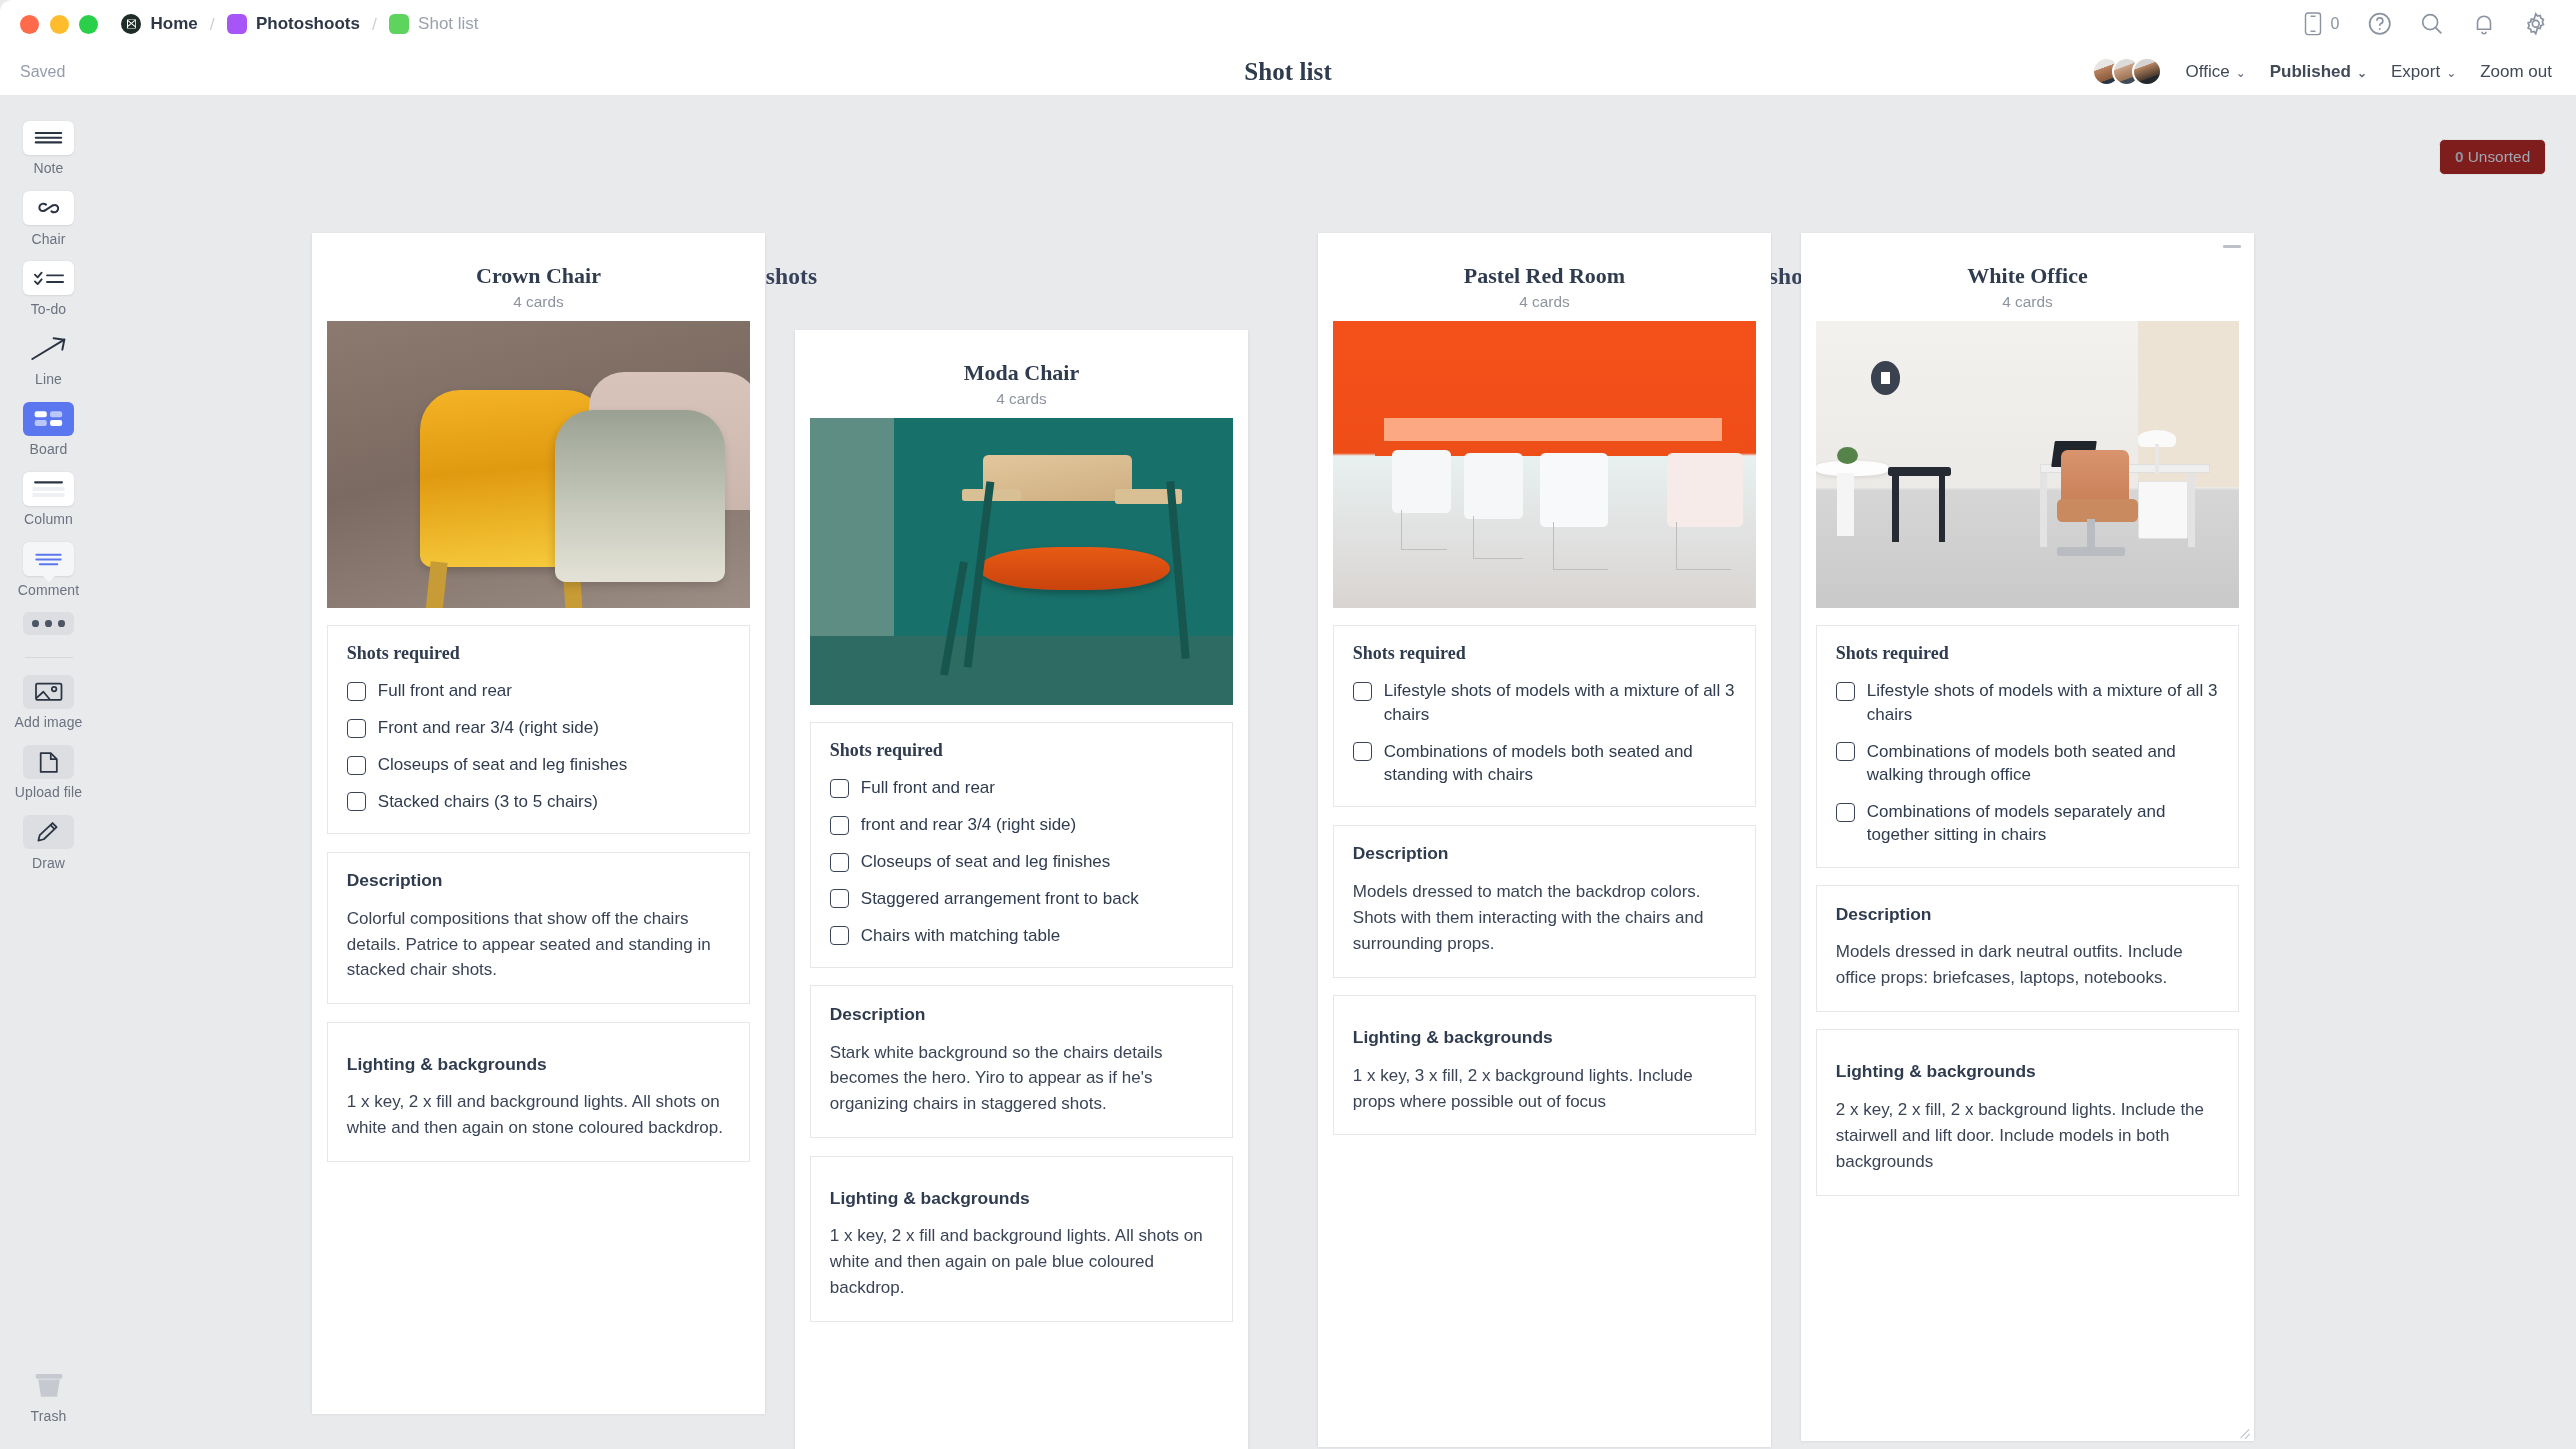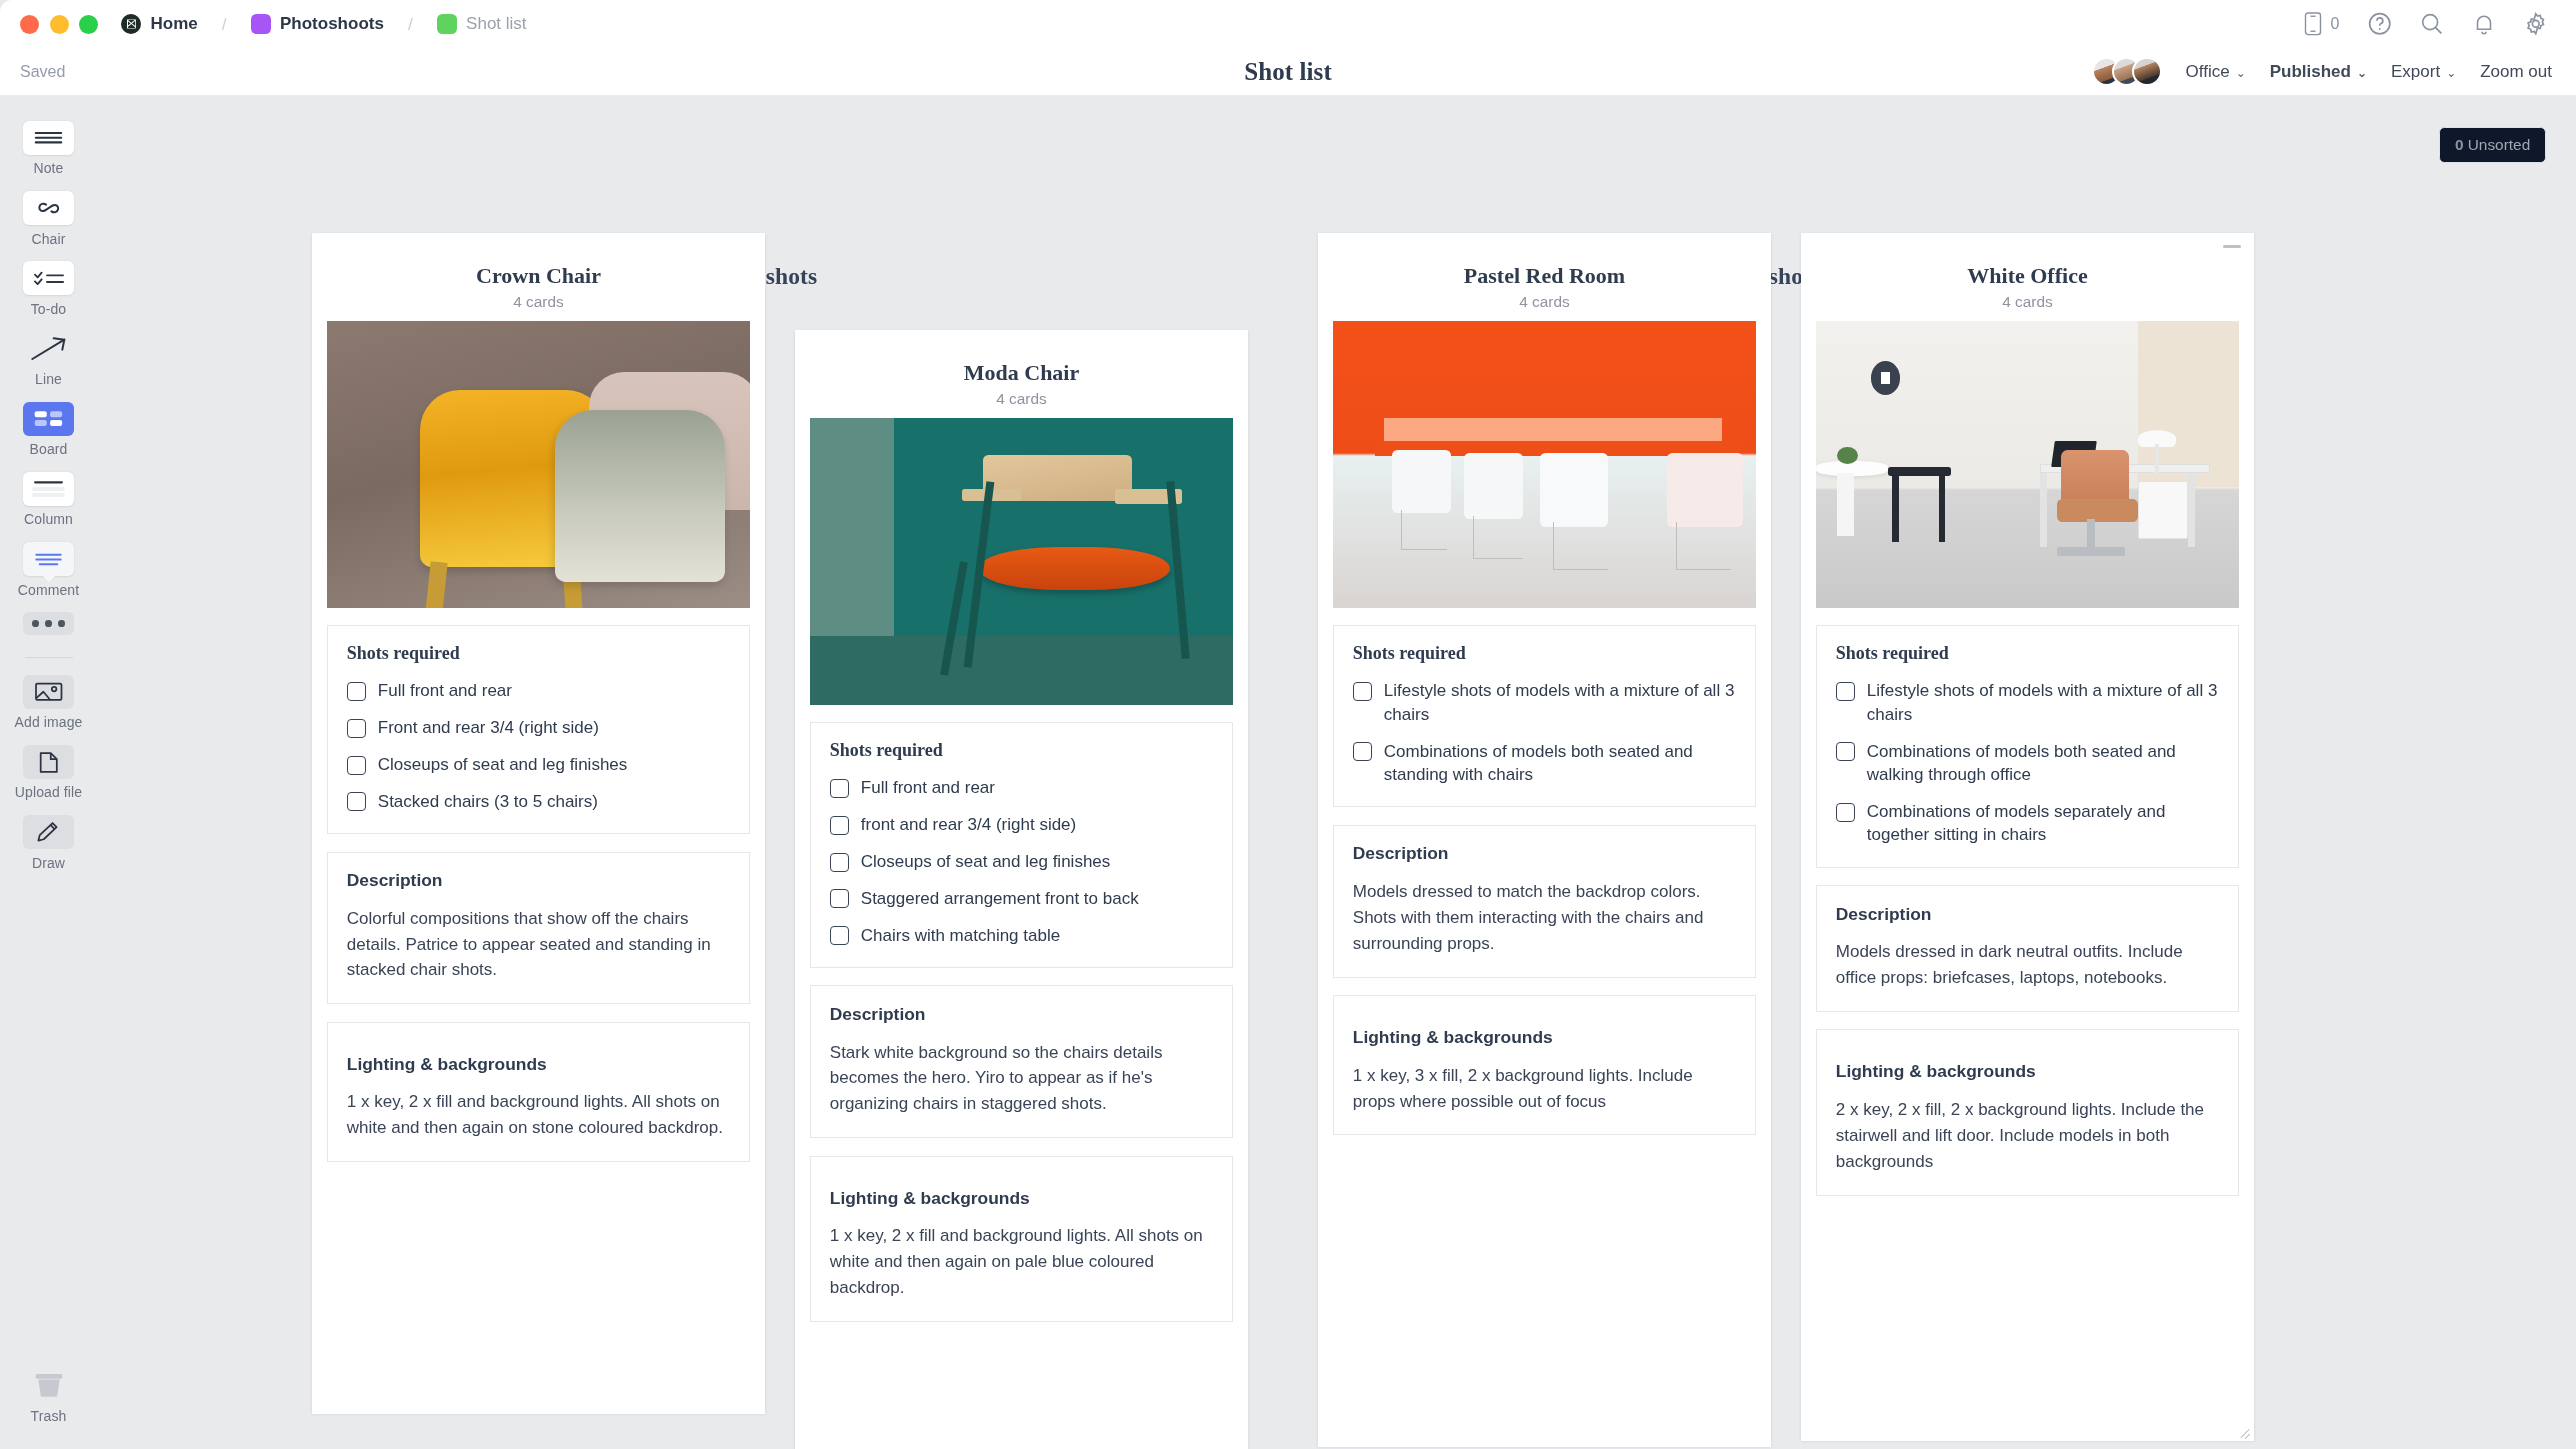--- a/index.html
+++ b/index.html
@@ -17,21 +17,21 @@
     background: #ffffff;
     display: flex; align-items: center;
     border-top-left-radius: 12px;
   }
   .traffic { display: flex; align-items: center; gap: 10.7px; margin-left: 20px; }
   .tl { width: 19px; height: 19px; border-radius: 50%; }
   .tl.red { background: #ff6a4a; }
   .tl.yellow { background: #ffbd2e; }
   .tl.green { background: #2ad04a; }
 
-  .crumbs { display: flex; align-items: center; margin-left: 21.5px; gap: 12px; }
+  .crumbs { display: flex; align-items: center; margin-left: 21.5px; gap: 0px; }
   .crumb { display: flex; align-items: center; gap: 9.4px; padding: 0 1.3px; }
   .crumb-chip { width: 20px; height: 20px; border-radius: 5.4px; flex: none; }
   .crumb-chip.dark { background: #1e2b26; border-radius: 50%; position: relative; }
   .crumb-chip.dark::after {
     content: ""; position: absolute; inset: 5.4px;
     border: 1.3px solid #fff;
     clip-path: polygon(0 0,100% 0,100% 100%,0 100%);
   }
   .crumb-chip.dark .x1, .crumb-chip.dark .x2 {
     position: absolute; left: 4.7px; top: 9.4px; width: 10.7px; height: 1.3px; background: #fff; z-index: 2;
@@ -91,22 +91,22 @@
   .tool-dots { width: 51px; height: 23px; border-radius: 6px; background: #dcdee1;
     display: flex; align-items: center; justify-content: center; gap: 6px; }
   .tool-dots i { width: 6.7px; height: 6.7px; border-radius: 50%; background: #4b5563; display: block; }
   .divider { width: 48px; height: 0.7px; background: #d5d7da; margin: 6.7px 0 17.4px 0; }
   .sidebar-spacer { flex: 1; }
   .trash { margin-bottom: 25.5px; display: flex; flex-direction: column; align-items: center; }
 
   
   .canvas { position: absolute; top: 95px; left: 97px; right: 0; bottom: 0; background: #e9eaec; overflow: hidden; }
   .unsorted {
-    position: absolute; top: 32px; right: 30px;
-    background: #0f172a; border: 0.7px solid #dfe1e4; border-radius: 5.4px;
+    position: absolute; top: 44px; right: 30px;
+    background: #7f1d1d; border: 0.7px solid #dfe1e4; border-radius: 5.4px;
     padding: 8px 14.8px; font-size: 15.4px; color: #a2a8b2;
   }
   .unsorted b { color: #8d939d; font-weight: 700; }
 
   .group-title {
     position: absolute; font-family: "Liberation Serif", serif; font-weight: bold;
     font-size: 23.5px; color: #36415a; letter-spacing: 0.1px; white-space: nowrap;
   }
 
   

